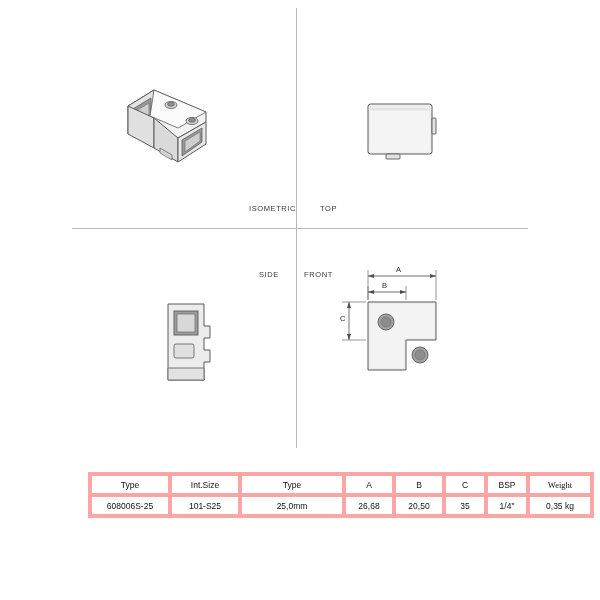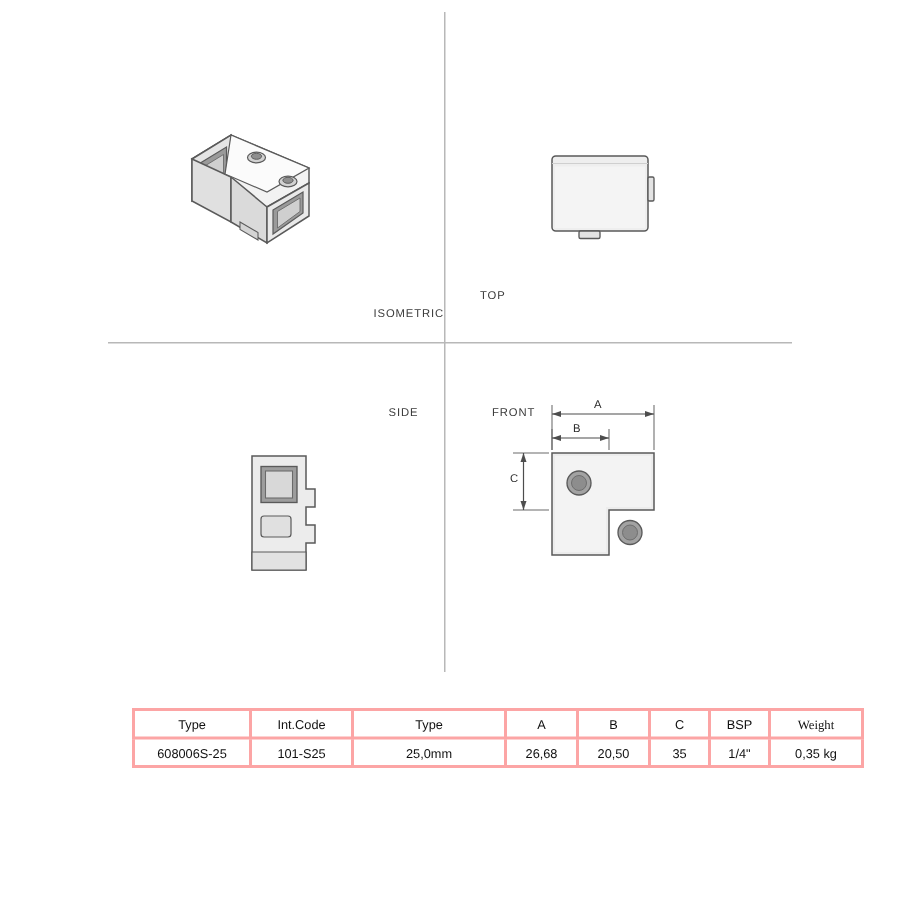--- a/index.html
+++ b/index.html
@@ -41,23 +41,23 @@
 
   
   .view-label {
     position: absolute;
     font-size: 7.5px;
     letter-spacing: 0.6px;
     color: #3a3a3a;
     white-space: nowrap;
   }
   .lbl-iso   { left: 249px; top: 204px; }
-  .lbl-top   { left: 320px; top: 192px; }
+  .lbl-top   { left: 320px; top: 204px; }
   .lbl-side  { left: 259px; top: 270px; }
-  .lbl-front { left: 328px; top: 270px; }
+  .lbl-front { left: 304px; top: 270px; }
 
   
   .iso-wrap {
     position: absolute;
     left: 120px;
     top: 78px;
     width: 110px;
     height: 110px;
   }
 
@@ -97,21 +97,21 @@
 
   
   #spec-table {
     position: absolute;
     left: 88px;
     top: 472px;
     border-collapse: collapse;
     font-size: 8.5px;
   }
   #spec-table td, #spec-table th {
-    border: 2px solid #fca5a5;
+    border: 4px solid #fca5a5;
     height: 17px;
     padding: 0 4px;
     text-align: center;
     font-weight: normal;
     color: #111;
     background: #ffffff;
     margin-left: 40px;
   }
   #spec-table thead th { font-weight: normal; }
   
@@ -222,21 +222,21 @@
     <span class="dim-txt" style="left:64px; top:3px;">A</span>
     <span class="dim-txt" style="left:50px; top:19px;">B</span>
     <span class="dim-txt" style="left:8px;  top:52px;">C</span>
   </div>
   <div class="view-label lbl-front">FRONT</div>
 
   <table id="spec-table">
     <thead>
       <tr>
         <th class="c-type">Type</th>
-        <th class="c-int">Int.Code</th>
+        <th class="c-int">Int.Size</th>
         <th class="c-size">Type</th>
         <th class="c-a">A</th>
         <th class="c-b">B</th>
         <th class="c-c">C</th>
         <th class="c-bsp">BSP</th>
         <th class="c-weight">Weight</th>
       </tr>
     </thead>
     <tbody>
       <tr>

